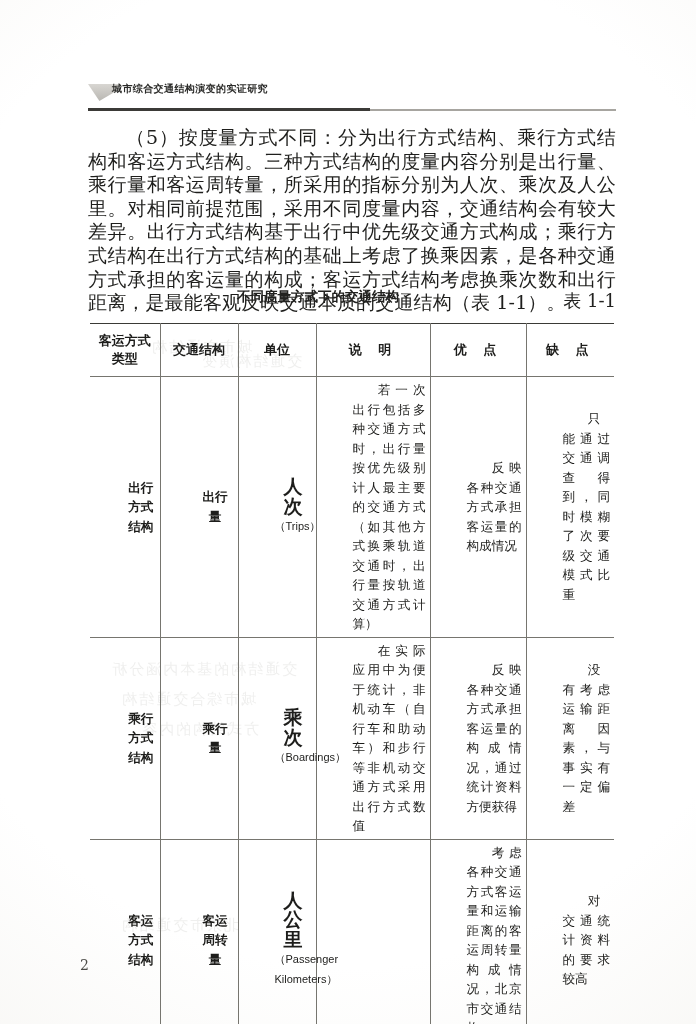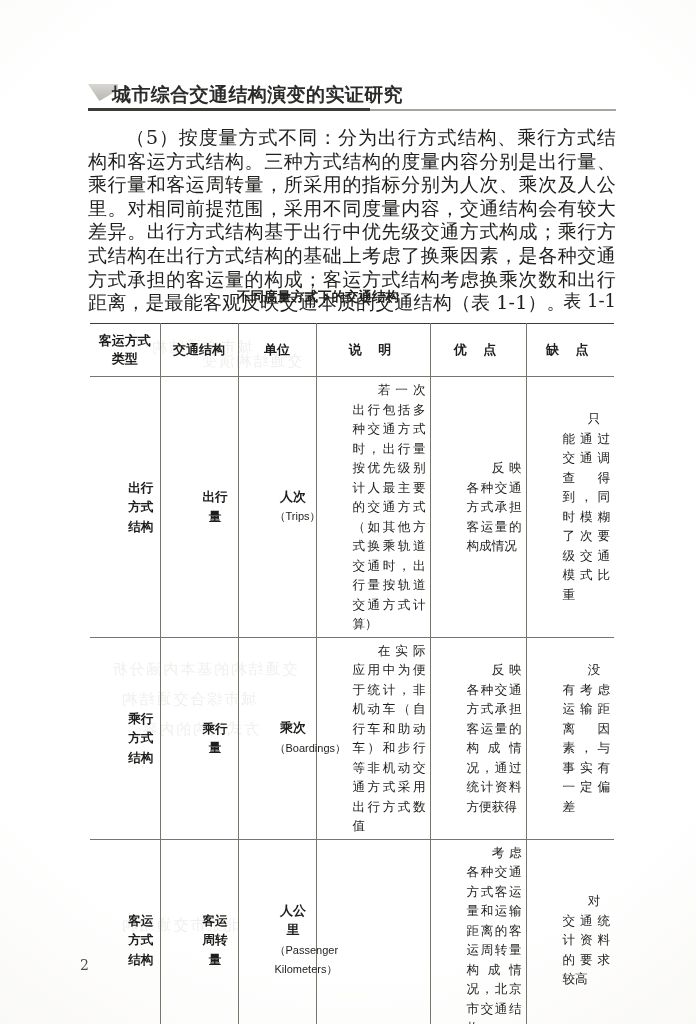--- a/index.html
+++ b/index.html
@@ -53,21 +53,21 @@
     height: 17px;
     background: linear-gradient(180deg, #d8d6d2 0%, #b9b7b2 100%);
     clip-path: polygon(0 0, 100% 0, 100% 35%, 38% 100%);
   }
   .header-title {
     position: absolute;
     left: 24px;
     top: 0;
     font-family: Liberation Mono, monospace;
     font-weight: bold;
-    font-size: 19px;
+    font-size: 10px;
     color: #2b2b29;
     letter-spacing: 0.4px;
     white-space: nowrap;
   }
   .header-rule-dark {
     position: absolute;
     left: 0;
     top: 26px;
     width: 282px;
     height: 3px;
@@ -165,21 +165,21 @@
   table.struct td:first-child { border-left: none; }
   table.struct th:last-child,
   table.struct td:last-child { border-right: none; }
 
   .c-center { text-align: center; }
   .c-just {
     text-align: justify;
     text-justify: inter-ideograph;
     text-indent: 2em;
   }
-  .unit-main { display: block; font-family: "DejaVu Sans", "Liberation Sans", sans-serif; font-weight: bold; font-size: 13px; }
+  .unit-main { display: block; font-family: "DejaVu Sans", "Liberation Sans", sans-serif; font-weight: bold; font-size: 19px; }
   .unit-en { display: block; font-size: 11px; font-family: Liberation Sans, sans-serif; margin-top: 1px; }
   .hd-sp { letter-spacing: 6px; margin-left: 33px; }
   .cellbold { font-family: "DejaVu Sans", "Liberation Sans", sans-serif; font-weight: bold; font-size: 13px; line-height: 19px; }
 
   
   .page-number {
     position: absolute;
     left: 80px;
     top: 957px;
     font-size: 14px;

